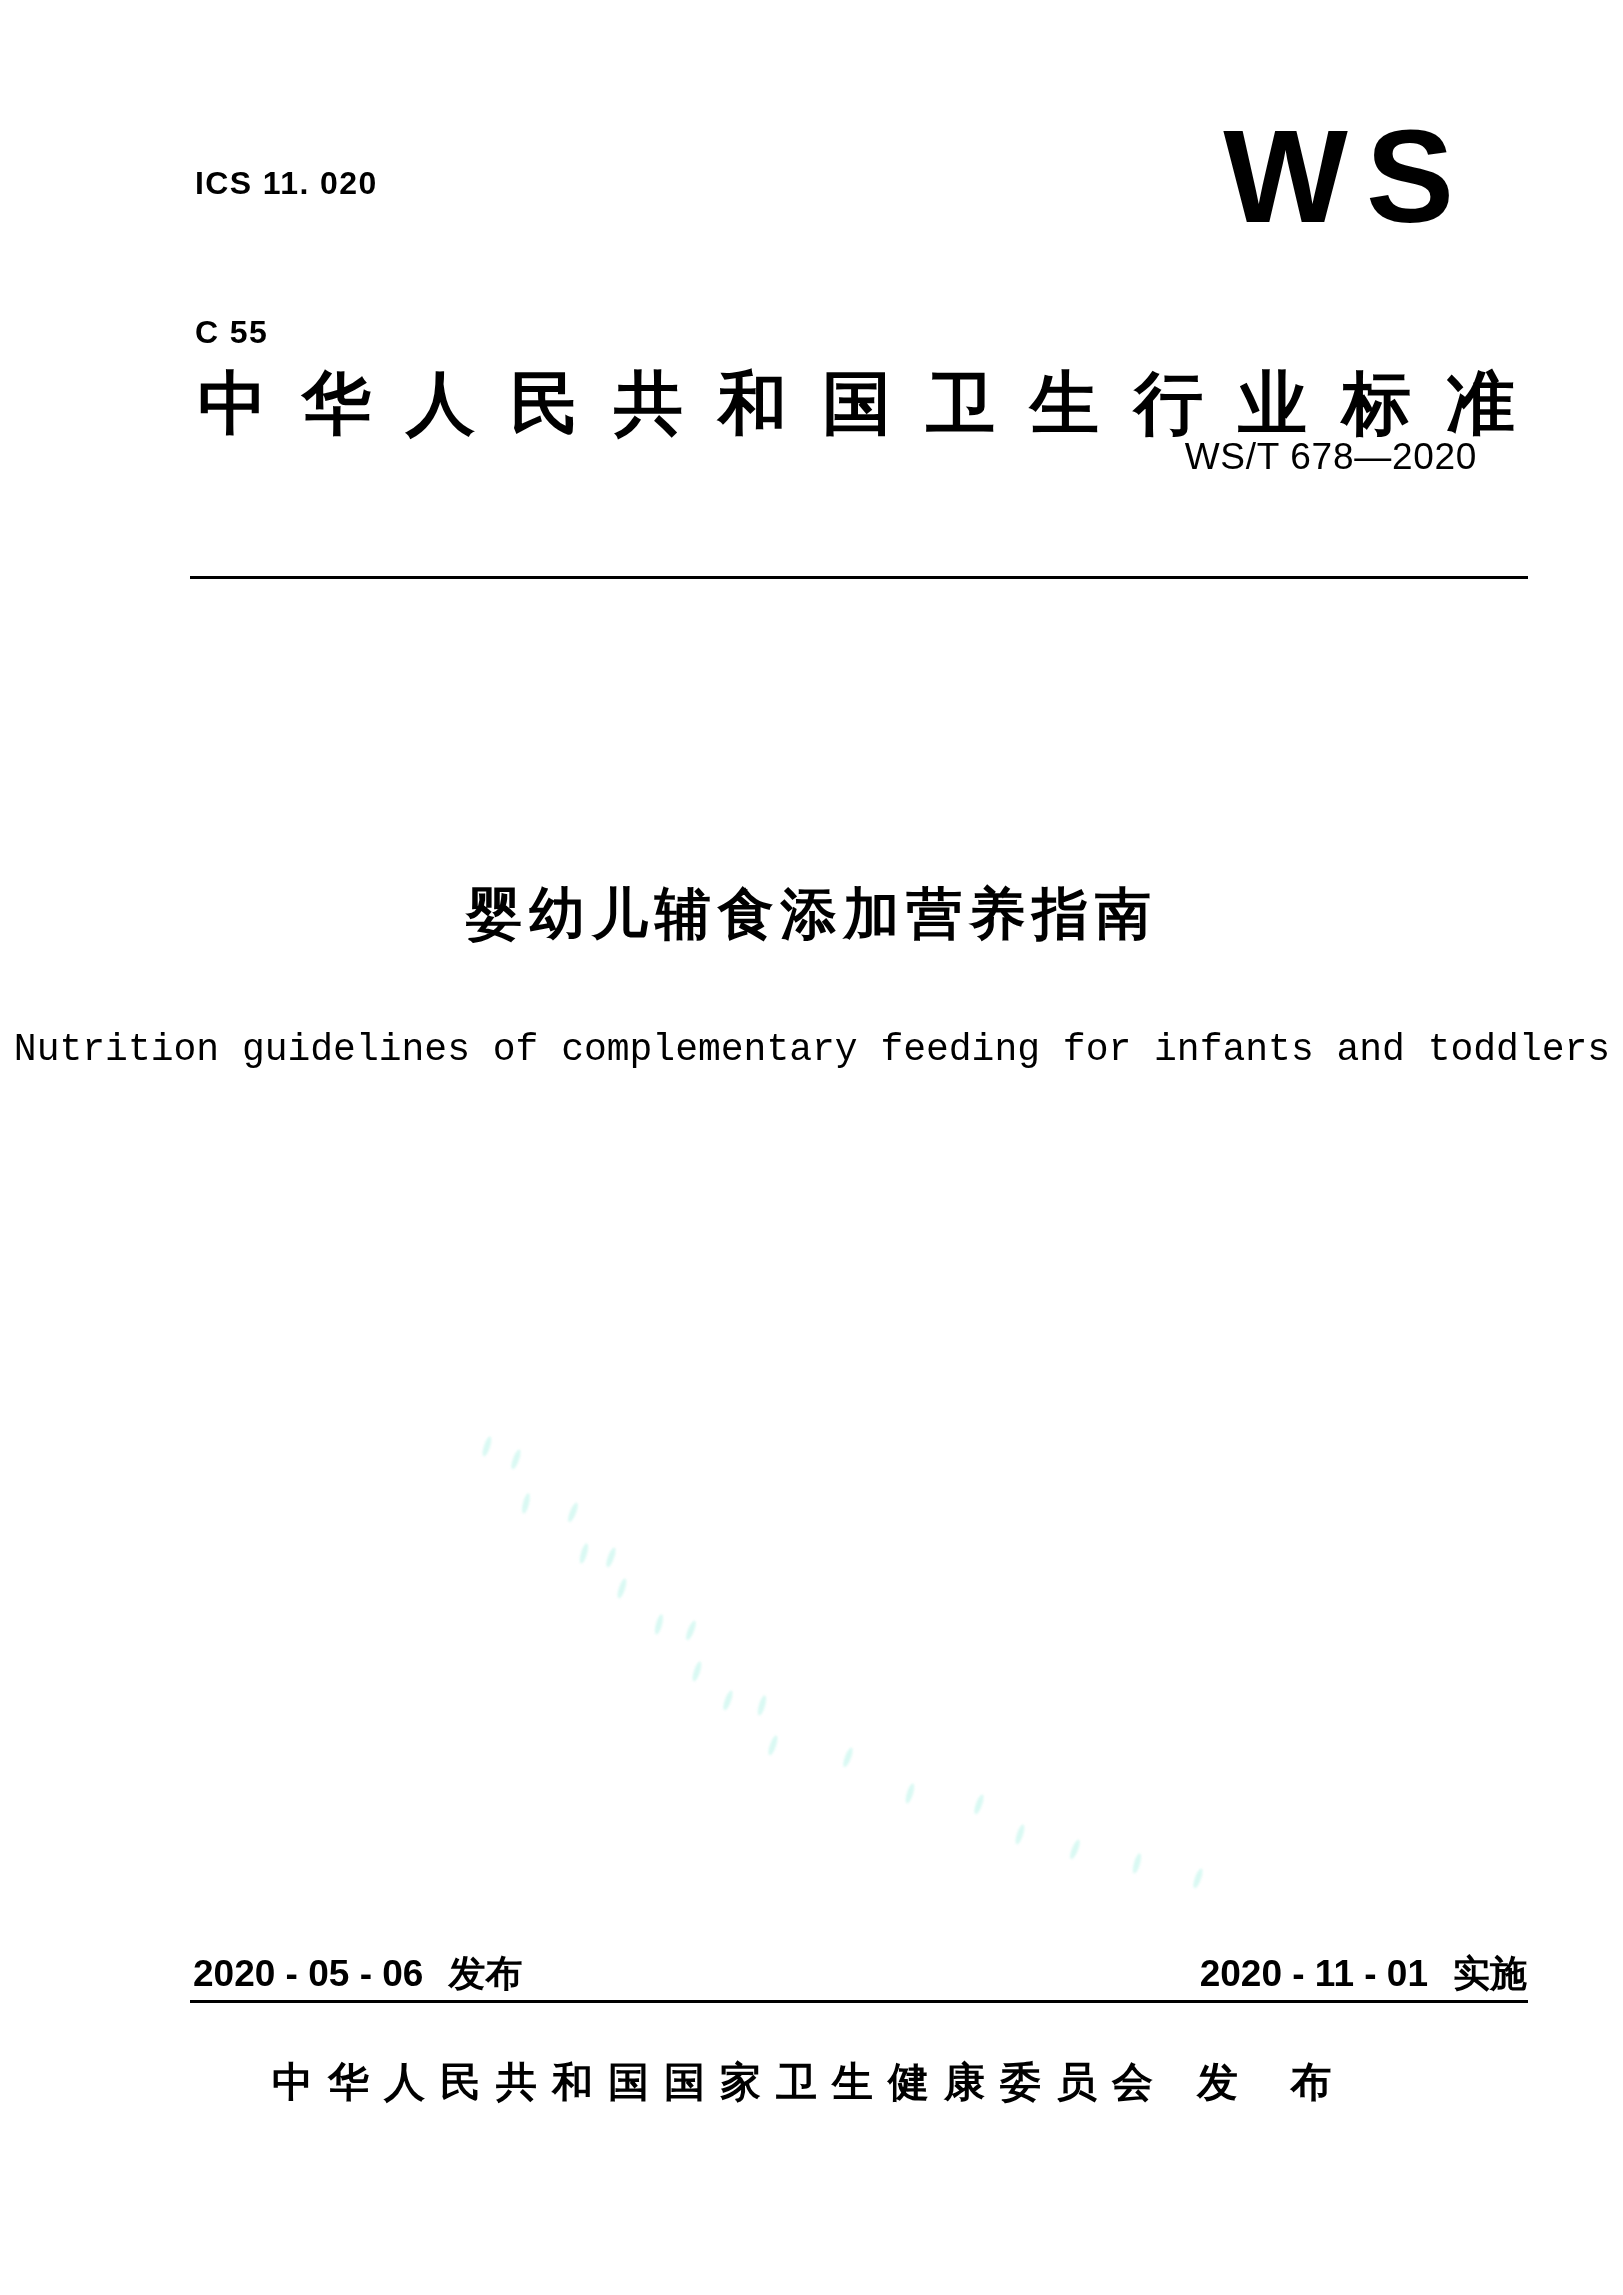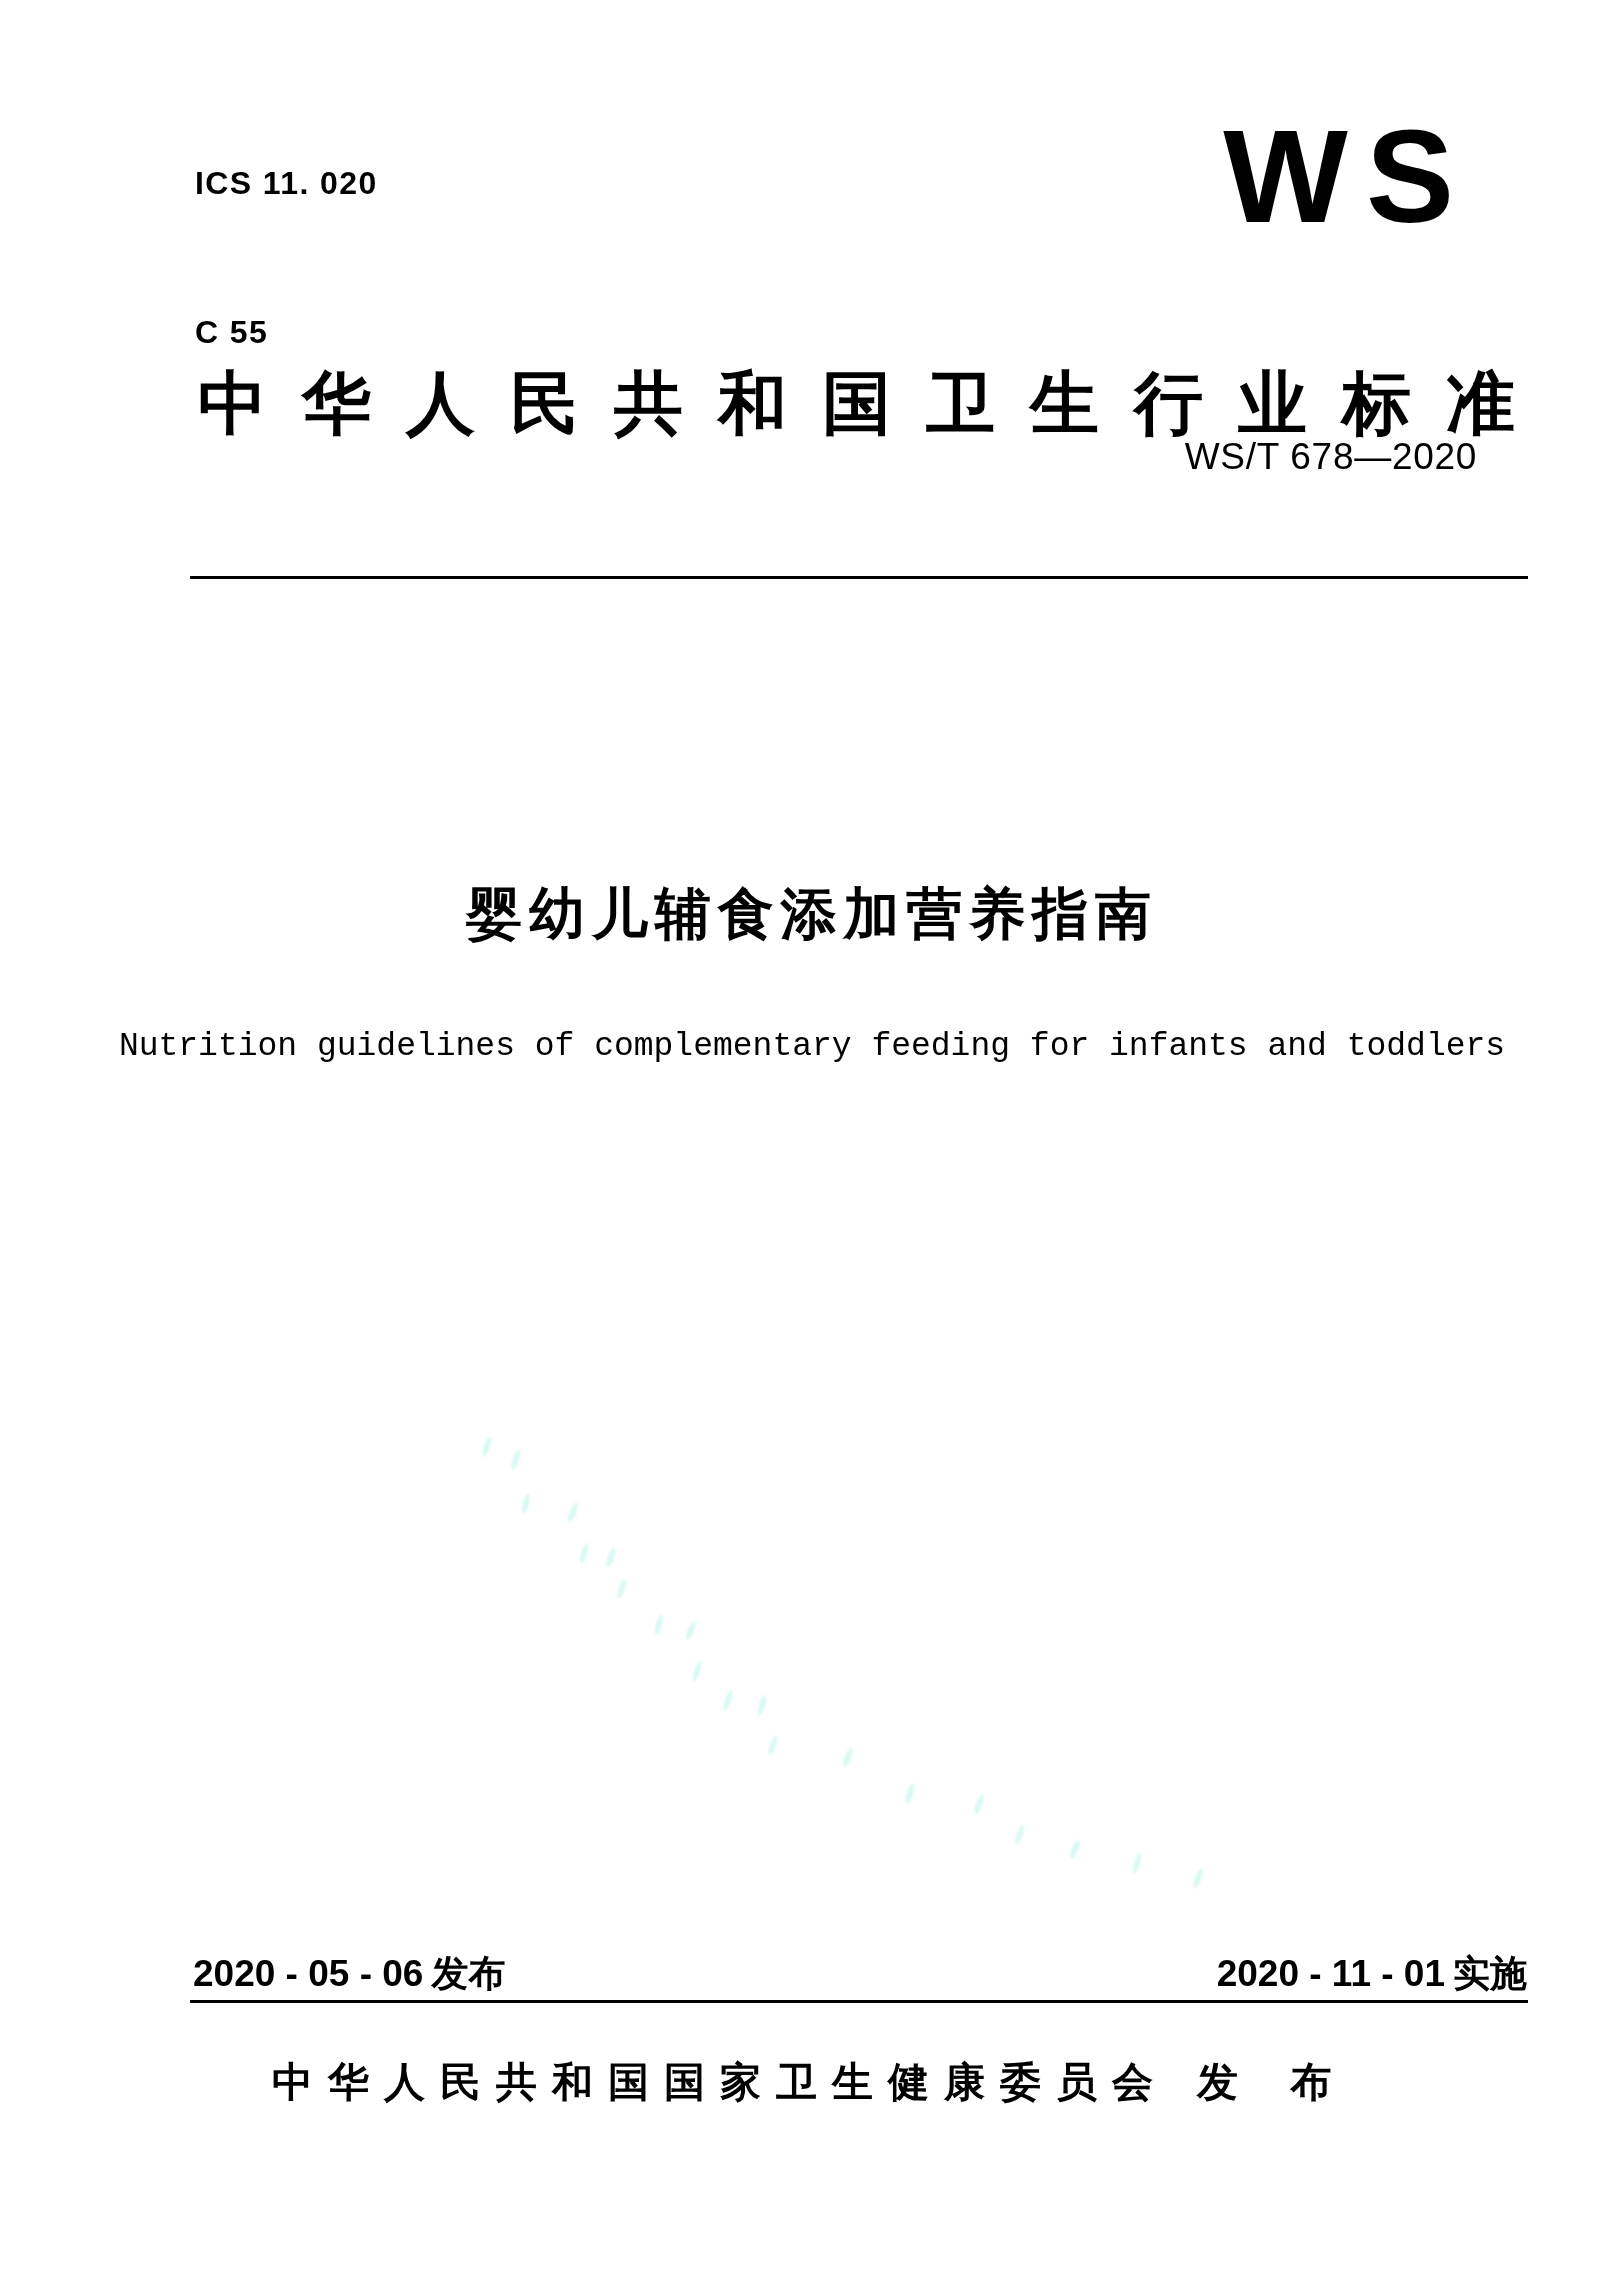--- a/index.html
+++ b/index.html
@@ -92,38 +92,38 @@
     margin: 0;
   }
 
   
   .title-en {
     position: absolute;
     top: 1028px;
     left: 50%;
     transform: translateX(-50%);
     font-family: "Liberation Mono", "DejaVu Sans Mono", monospace;
-    font-size: 33px;
+    font-size: 38px;
     font-weight: 500;
     white-space: nowrap;
   }
 
   
   .dates-row {
     position: absolute;
     left: 193px;
     right: 97px;
     top: 1949px;
     display: flex;
     justify-content: space-between;
     font-size: 37px;
     font-weight: 600;
     white-space: nowrap;
   }
-  .dates-row .date-label { margin-left: 8px; }
+  .dates-row .date-label { margin-left: 25px; }
 
   
   .publisher-row {
     position: absolute;
     left: 0;
     width: 100%;
     top: 2055px;
     display: flex;
     justify-content: center;
     align-items: baseline;

